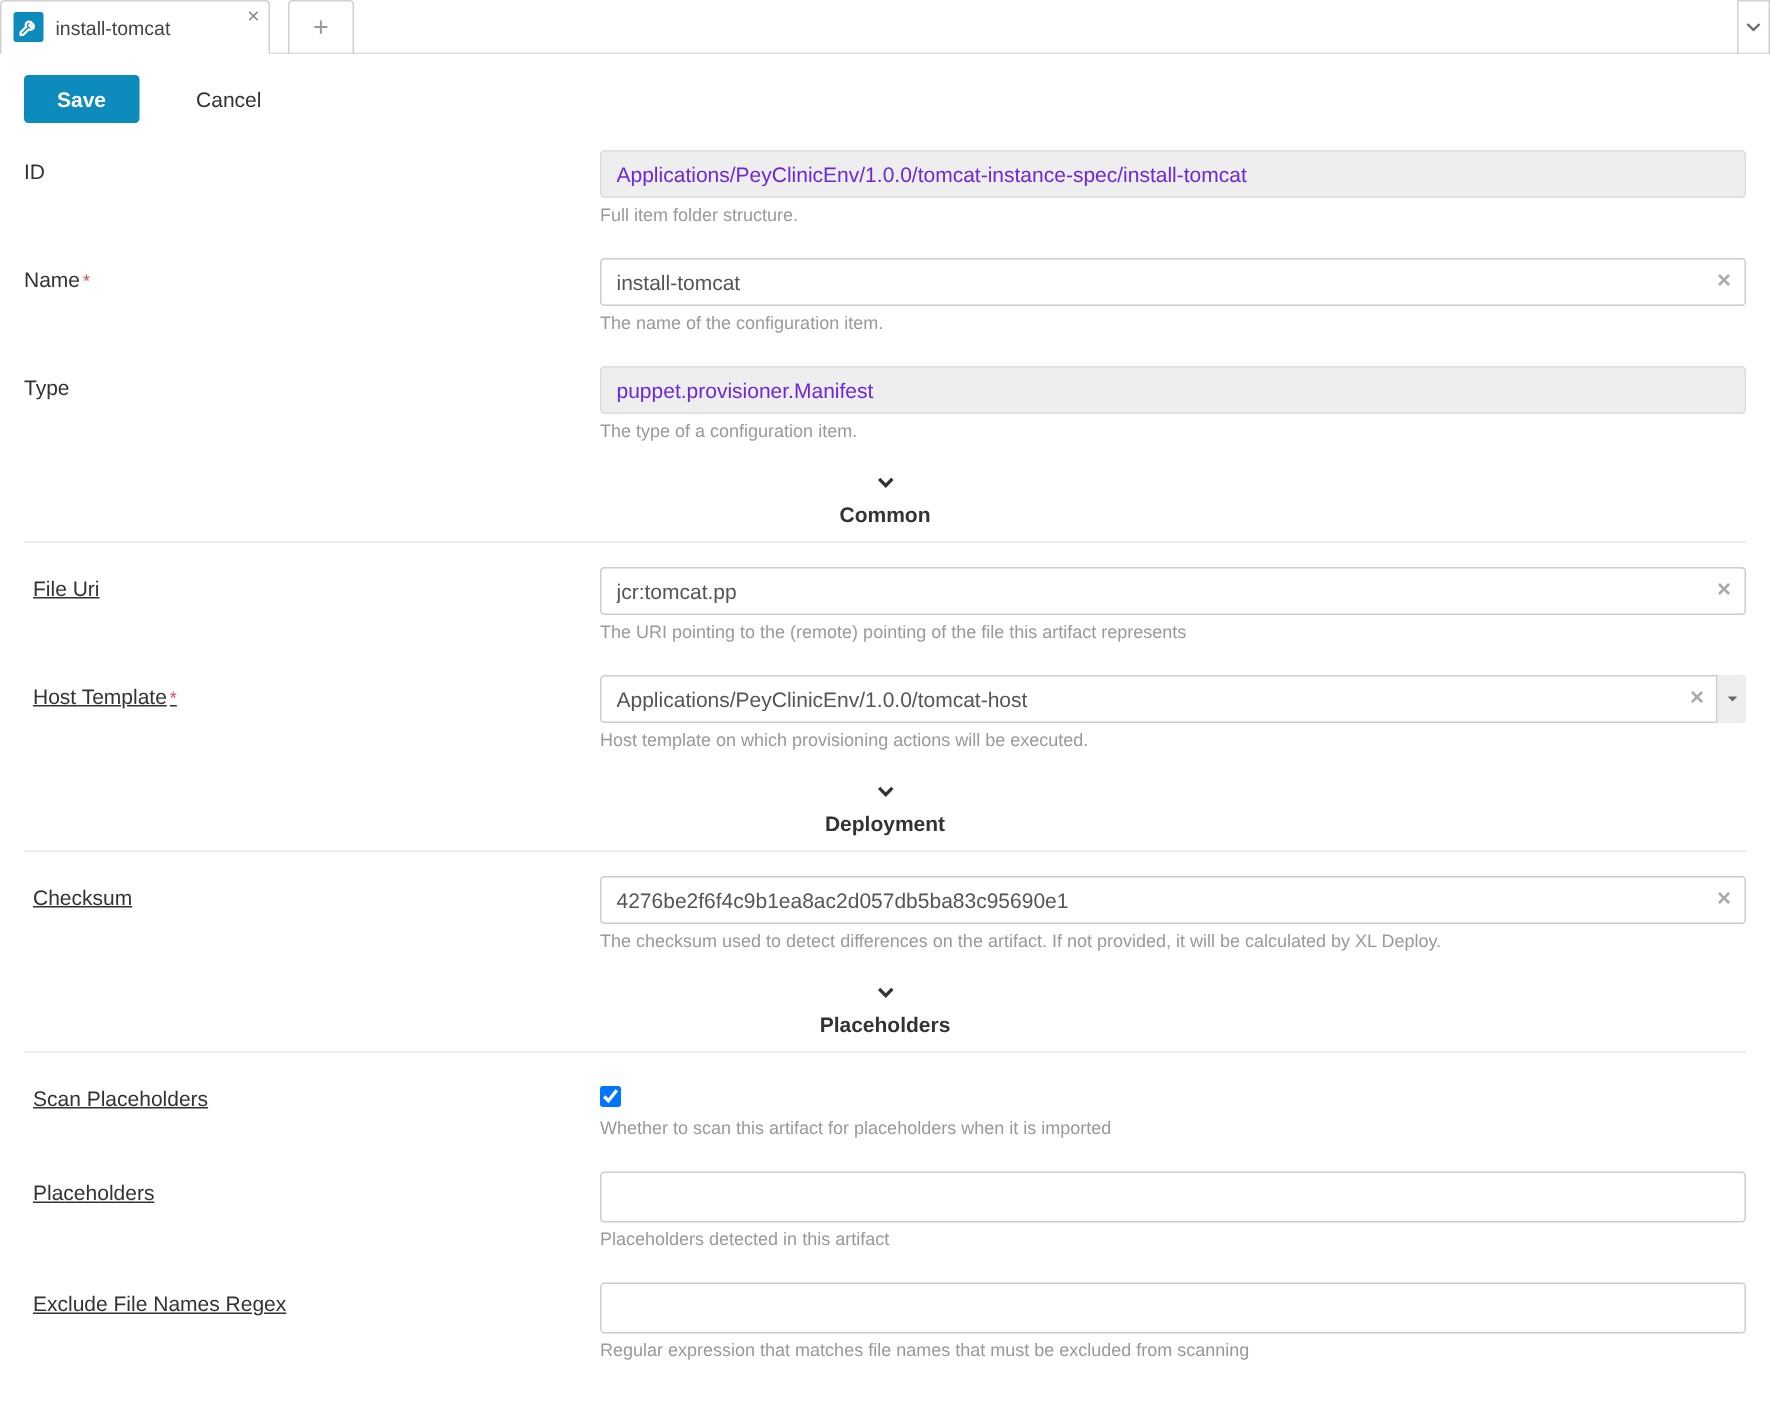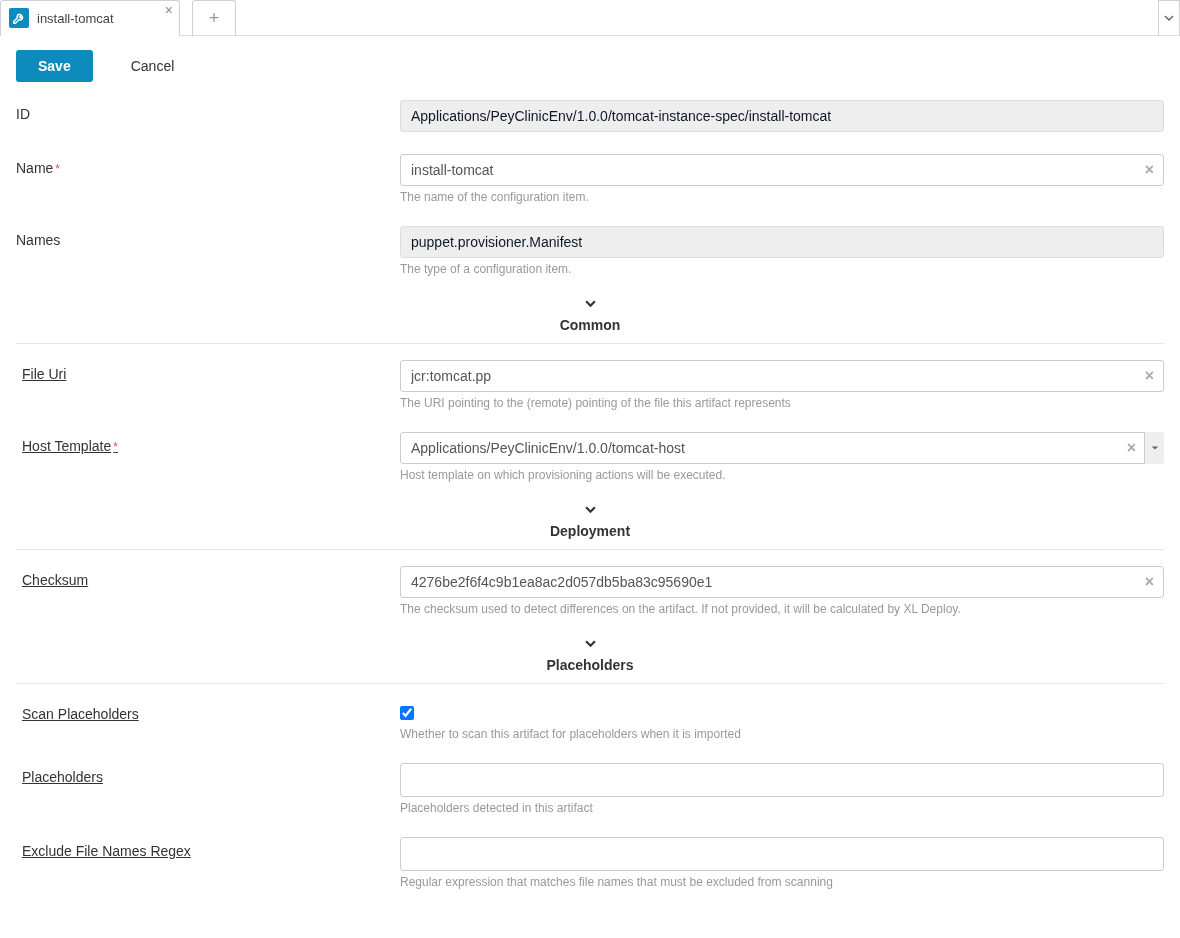--- a/index.html
+++ b/index.html
@@ -130,21 +130,21 @@
       padding: 7px 30px 7px 10px;
       font-size: 14px;
       color: #555;
       background: #fff;
       position: relative;
     }
     .input-wrap { position: relative; }
     .input-wrap.with-caret .form-input { padding-right: 32px; }
     .form-input.readonly {
       background: #eee;
-      color: #0f172a;
+      color: #6d28d9;
       border: 1px solid #ddd;
     }
     .form-input.borderless-empty { height: 34px; }
     .clear-x {
       position: absolute;
       right: 10px;
       top: 50%;
       transform: translateY(-50%);
       color: #aaa;
       cursor: pointer;
@@ -224,36 +224,37 @@
 </div>
 
 <div class="form-area">
 
   <div class="form-row">
     <div class="form-label">ID</div>
     <div class="form-field">
       <div class="input-wrap">
         <input type="text" class="form-input readonly" readonly="" value="Applications/PeyClinicEnv/1.0.0/tomcat-instance-spec/install-tomcat" style="">
       </div>
+      <div class="help-text">Full item folder structure.</div>
     </div>
   </div>
 
   <div class="form-row">
     <div class="form-label"><span>Name</span><span class="required">*</span></div>
     <div class="form-field">
       <div class="input-wrap">
         <input type="text" class="form-input" value="install-tomcat" style="">
         <span class="clear-x">×</span>
       </div>
       <div class="help-text">The name of the configuration item.</div>
     </div>
   </div>
 
   <div class="form-row">
-    <div class="form-label">Names</div>
+    <div class="form-label">Type</div>
     <div class="form-field">
       <div class="input-wrap">
         <input type="text" class="form-input readonly" readonly="" value="puppet.provisioner.Manifest" style="">
       </div>
       <div class="help-text">The type of a configuration item.</div>
     </div>
   </div>
 
   <div class="section-heading">
     <svg viewBox="0 0 10 10">

